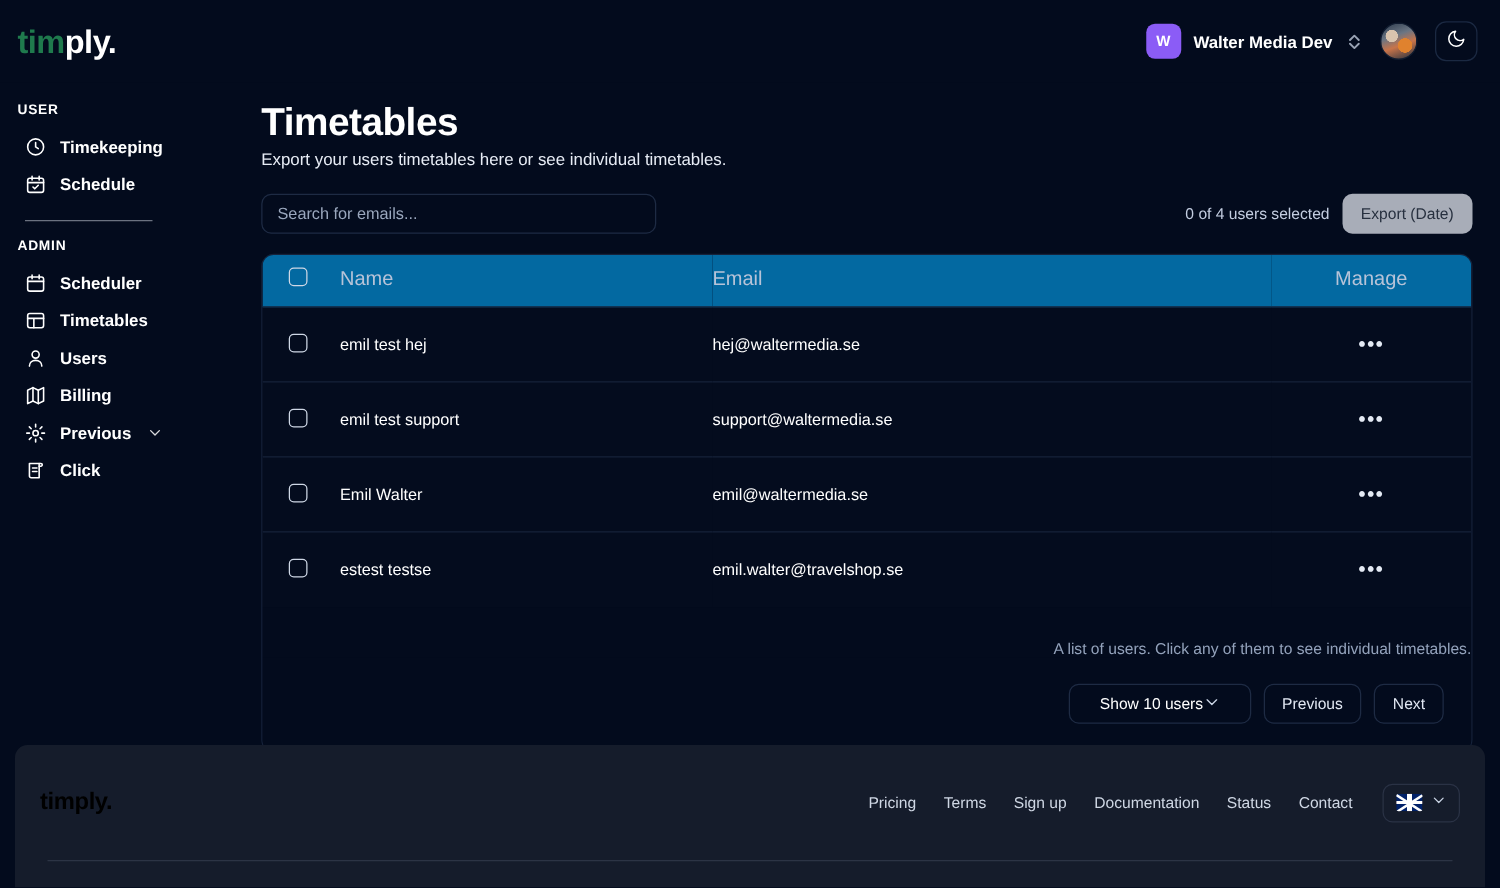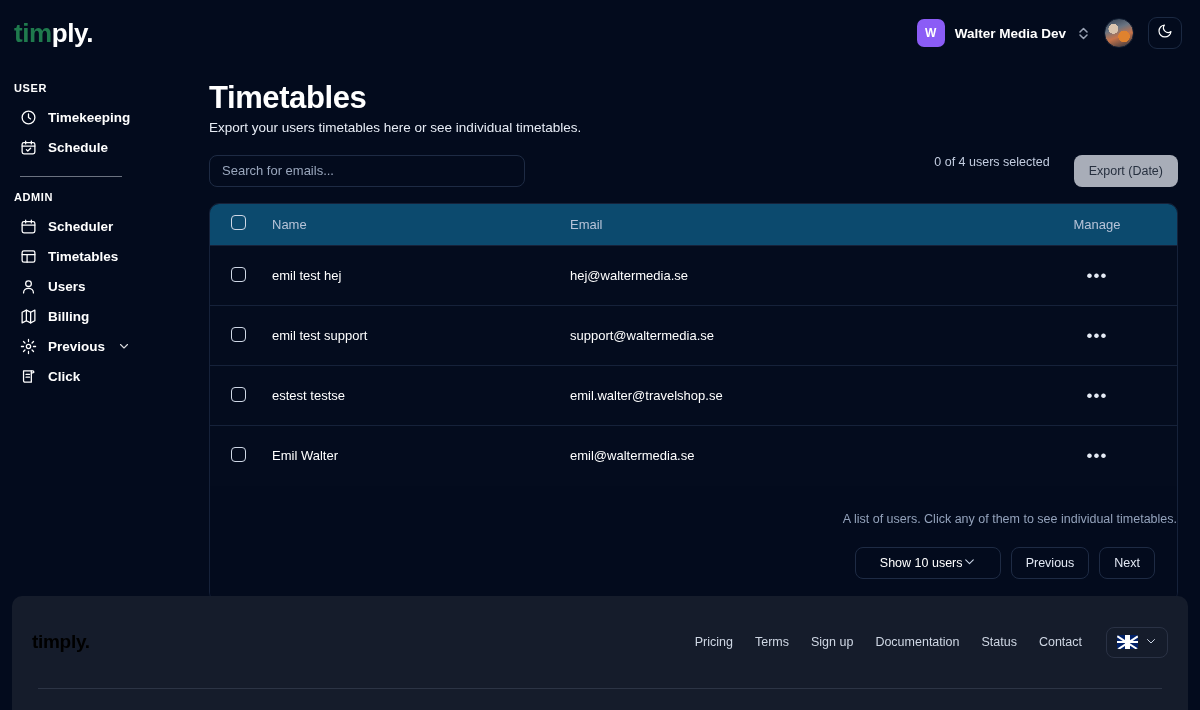--- a/index.html
+++ b/index.html
@@ -172,22 +172,22 @@
     font-size: 13px;
     padding: 0 12px;
     font-family: "Liberation Sans", sans-serif;
     outline: none;
   }
   .search-input::placeholder { color: #9aa7bd; }
 
   .toolbar-right {
     margin-left: auto;
     display: flex;
-    align-items: flex-start;
-    gap: 24px;
+    align-items: center;
+    gap: 10px;
   }
   .selected-count {
     color: #c3cde0;
     font-size: 12.5px;
     white-space: nowrap;
   }
   .export-btn {
     height: 32px;
     padding: 0 15px;
     border-radius: 8px;
@@ -206,26 +206,26 @@
     border: 1px solid #16223a;
     border-radius: 10px;
     overflow: hidden;
     background: #030b1d;
   }
   table { width: 100%; border-collapse: collapse; }
 
   thead th {
     text-align: left;
     color: #b7c3d8;
-    font-size: 13px;
+    font-size: 16px;
     font-weight: 400;
     height: 42px;
     padding: 0;
     border-bottom: 1px solid #16223a;
-    background: #0c4a6e;
+    background: #0369a1;
   }
   .c-check { width: 62px; padding-left: 21px !important; }
   .c-name  { width: 298px; }
   .c-email { }
   .c-manage { width: 160px; text-align: center !important; }
 
   tbody td {
     height: 60px;
     padding: 0;
     color: #ffffff;
@@ -527,28 +527,28 @@
               <td class="c-manage"><span class="dots">•••</span></td>
             </tr>
             <tr>
               <td class="c-check"><span class="cb"></span></td>
               <td class="c-name">emil test support</td>
               <td class="c-email">support@waltermedia.se</td>
               <td class="c-manage"><span class="dots">•••</span></td>
             </tr>
             <tr>
               <td class="c-check"><span class="cb"></span></td>
-              <td class="c-name">estest testse</td>
-              <td class="c-email">emil.walter@travelshop.se</td>
+              <td class="c-name">Emil Walter</td>
+              <td class="c-email">emil@waltermedia.se</td>
               <td class="c-manage"><span class="dots">•••</span></td>
             </tr>
             <tr>
               <td class="c-check"><span class="cb"></span></td>
-              <td class="c-name">Emil Walter</td>
-              <td class="c-email">emil@waltermedia.se</td>
+              <td class="c-name">estest testse</td>
+              <td class="c-email">emil.walter@travelshop.se</td>
               <td class="c-manage"><span class="dots">•••</span></td>
             </tr>
           </tbody>
         </table>
 
         <div class="table-caption">A list of users. Click any of them to see individual timetables.</div>
 
         <div class="pager">
           <div class="select-box">
             <span>Show 10 users</span>

